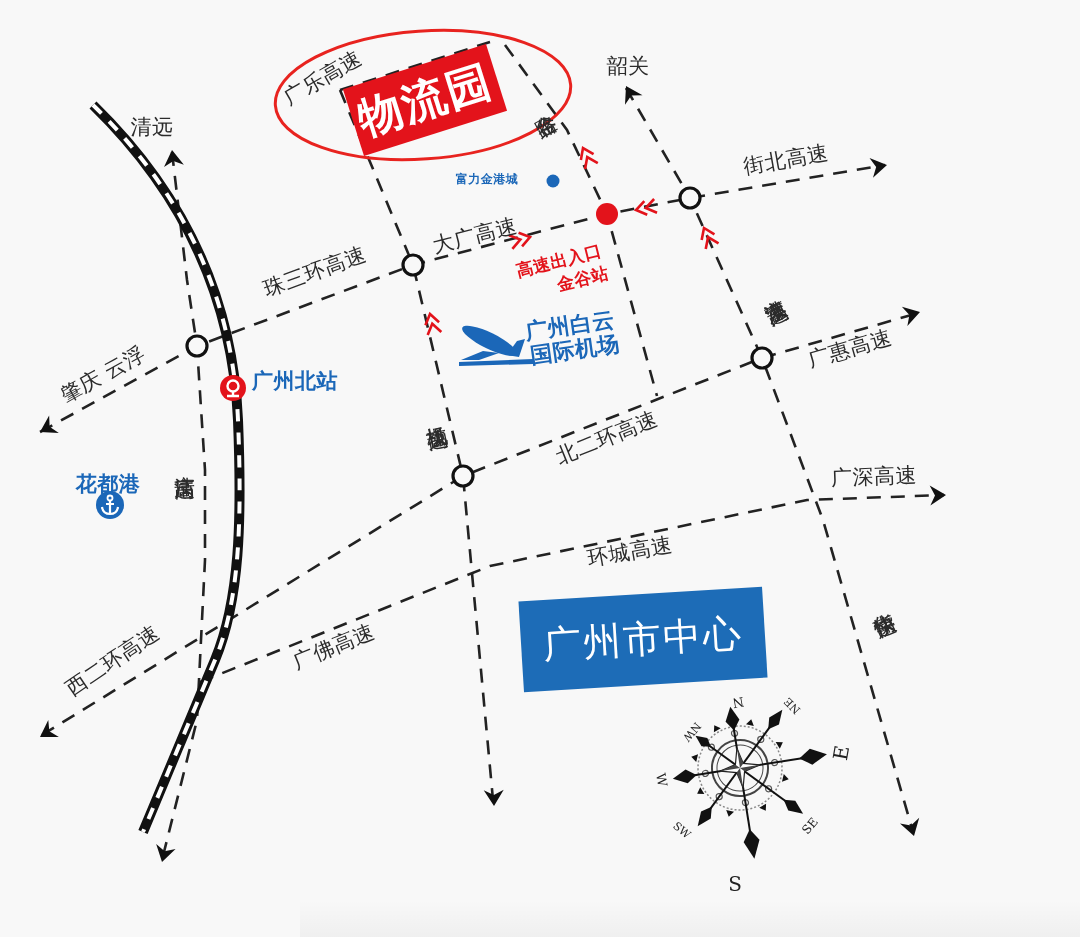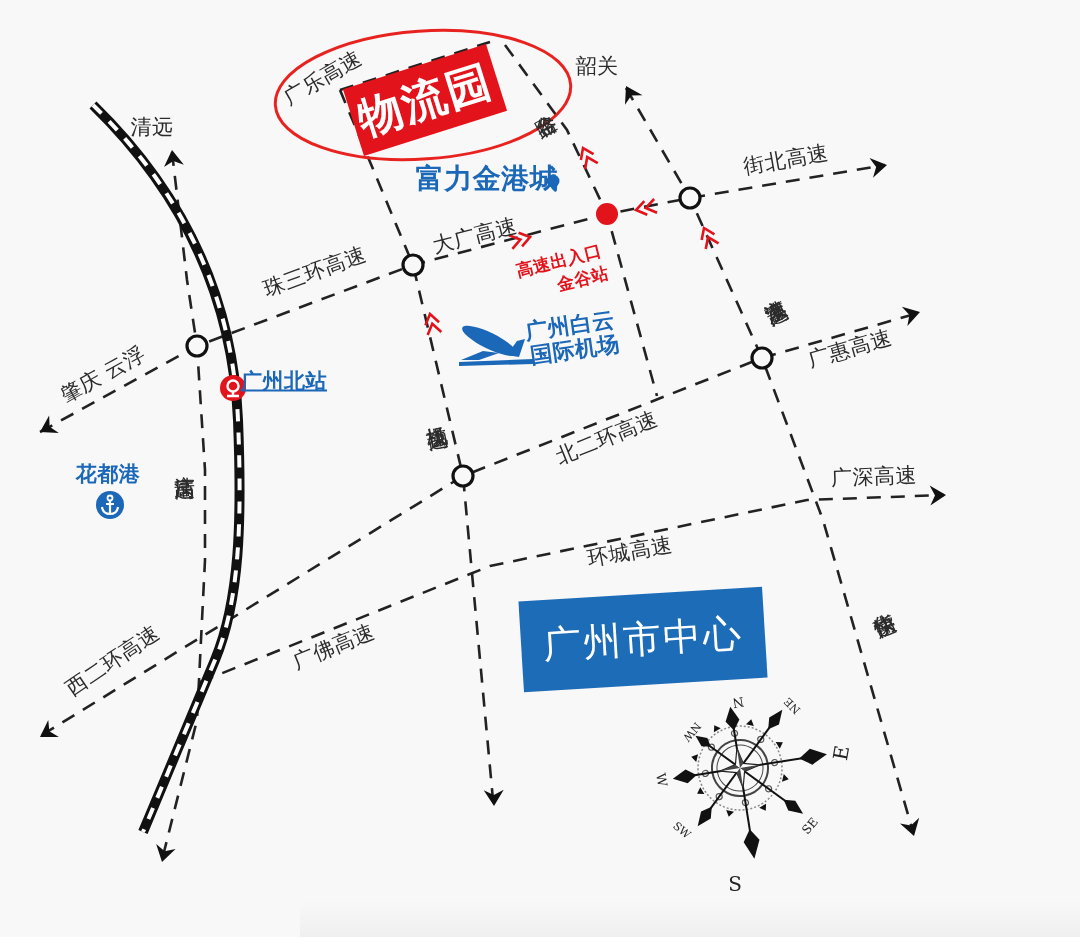--- a/index.html
+++ b/index.html
@@ -163,42 +163,42 @@
   </svg>
 
   <div class="park-box" style="left:350px; top:65px; transform:rotate(-17.5deg);">
     <span>物流园</span>
   </div>
   <div class="center-box" style="left:521px; top:594px; transform:rotate(-3.5deg);">
     <span>广州市中心</span>
   </div>
 
   <div class="lbl" style="left:152px; top:127px; transform:translate(-50%,-50%);">清远</div>
-  <div class="lbl" style="left:597px; top:66px; transform:translate(-50%,-50%);">韶关</div>
+  <div class="lbl" style="left:628px; top:66px; transform:translate(-50%,-50%);">韶关</div>
   <div class="lbl" style="left:103px; top:375px; transform:translate(-50%,-50%) rotate(-29deg);">肇庆 云浮</div>
 
   <div class="lbl" style="left:323px; top:78px; transform:translate(-50%,-50%) rotate(-30deg);">广乐高速</div>
   <div class="lbl v" style="left:533px; top:103px; transform:translate(-50%,-50%) rotate(-28deg);">金谷路</div>
   <div class="lbl" style="left:786px; top:160px; transform:translate(-50%,-50%) rotate(-10deg);">街北高速</div>
   <div class="lbl" style="left:475px; top:236px; transform:translate(-50%,-50%) rotate(-14deg);">大广高速</div>
   <div class="lbl" style="left:315px; top:272px; transform:translate(-50%,-50%) rotate(-20deg);">珠三环高速</div>
   <div class="lbl v" style="left:763px; top:289px; transform:translate(-50%,-50%) rotate(-28deg);">京港澳高速</div>
   <div class="lbl" style="left:850px; top:349px; transform:translate(-50%,-50%) rotate(-16deg);">广惠高速</div>
   <div class="lbl v" style="left:431px; top:412px; transform:translate(-50%,-50%) rotate(-12deg);">机场高速</div>
   <div class="lbl" style="left:607px; top:438px; transform:translate(-50%,-50%) rotate(-22deg);">北二环高速</div>
   <div class="lbl" style="left:874px; top:477px; transform:translate(-50%,-50%) rotate(-2deg);">广深高速</div>
   <div class="lbl v" style="left:183px; top:461px; transform:translate(-50%,-50%) rotate(-2deg);">广清高速</div>
   <div class="lbl" style="left:630px; top:552px; transform:translate(-50%,-50%) rotate(-10deg);">环城高速</div>
   <div class="lbl v" style="left:873px; top:601px; transform:translate(-50%,-50%) rotate(-24deg);">华南快速</div>
   <div class="lbl" style="left:113px; top:661px; transform:translate(-50%,-50%) rotate(-34deg);">西二环高速</div>
   <div class="lbl" style="left:334px; top:647px; transform:translate(-50%,-50%) rotate(-22deg);">广佛高速</div>
 
-  <div class="lbl blue" style="left:487px; top:179px; transform:translate(-50%,-50%); font-size:28px;">富力金港城</div>
+  <div class="lbl blue" style="left:487px; top:179px; transform:translate(-50%,-50%); font-size:12px;">富力金港城</div>
   <div class="lbl red" style="left:559px; top:261px; transform:translate(-50%,-50%) rotate(-14deg);">高速出入口</div>
   <div class="lbl red" style="left:583px; top:279px; transform:translate(-50%,-50%) rotate(-14deg);">金谷站</div>
   <div class="lbl blue" style="left:570px; top:326px; transform:translate(-50%,-50%) rotate(-8deg); font-size:22px;">广州白云</div>
   <div class="lbl blue" style="left:575px; top:350px; transform:translate(-50%,-50%) rotate(-8deg); font-size:22px;">国际机场</div>
-  <div class="lbl blue" style="left:284px; top:381px; transform:translate(-50%,-50%);text-decoration:underline;">广州北站</div>
-  <div class="lbl blue" style="left:108px; top:474px; transform:translate(-50%,-50%);font-family:Liberation Serif, serif;">花都港</div>
+  <div class="lbl blue" style="left:295px; top:381px; transform:translate(-50%,-50%);">广州北站</div>
+  <div class="lbl blue" style="left:108px; top:484px; transform:translate(-50%,-50%);font-family:Liberation Serif, serif;">花都港</div>
 
   <div class="bottom-shade"></div>
   <div class="bottom-strip"></div>
 </div>
 
 </body></html>

